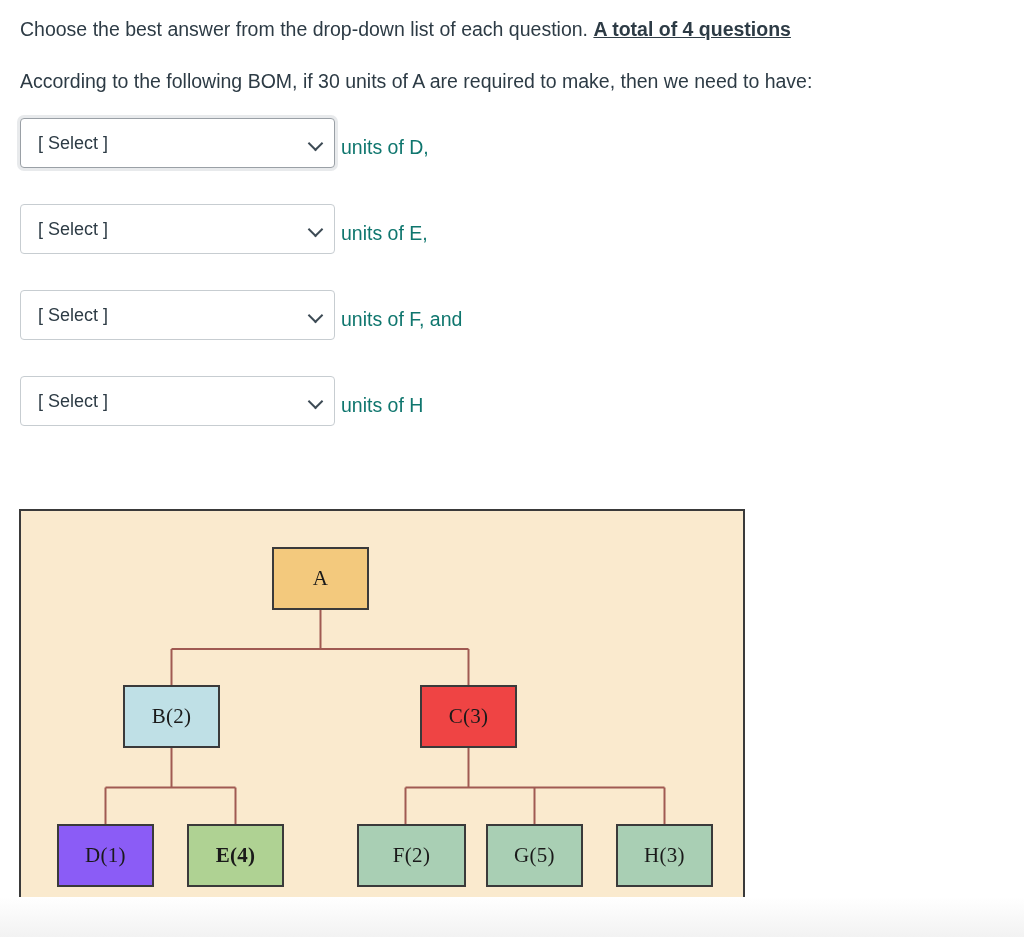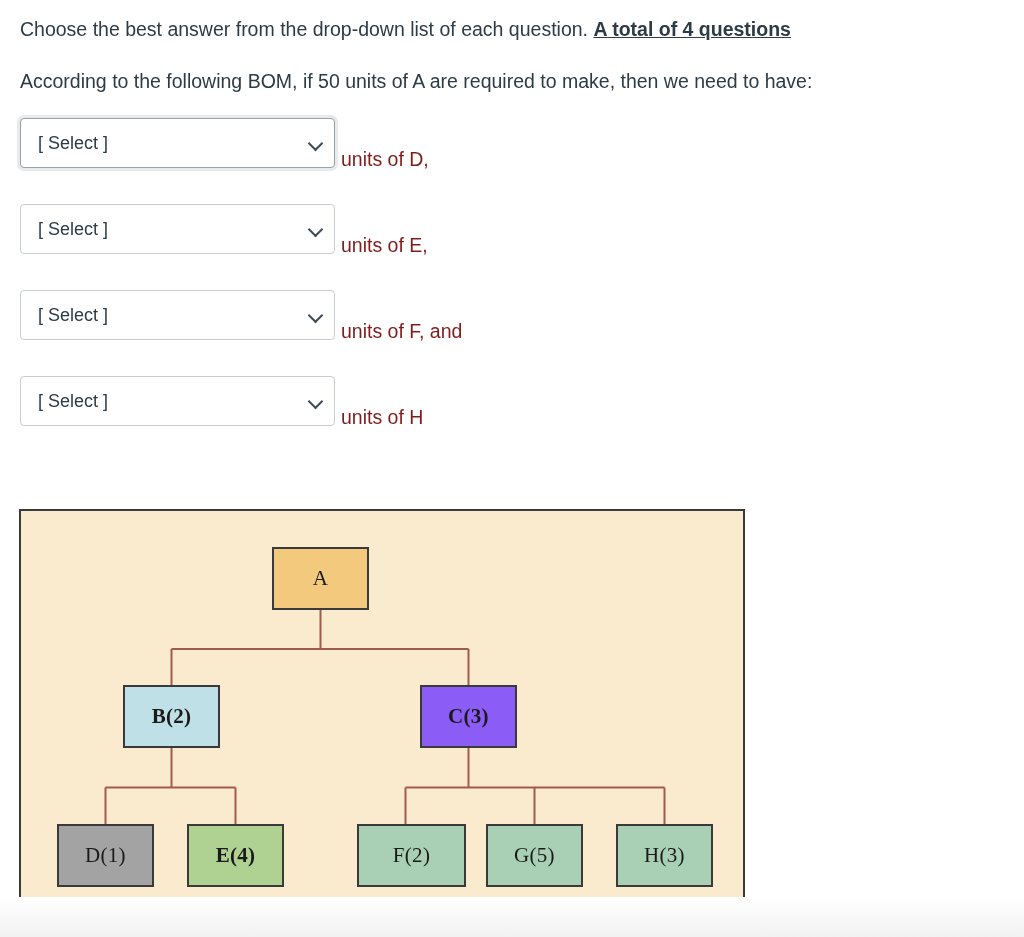--- a/index.html
+++ b/index.html
@@ -103,24 +103,24 @@
     width: 9px;
     height: 9px;
     border-right: 2px solid #3d4b55;
     border-bottom: 2px solid #3d4b55;
     transform: rotate(45deg);
   }
 
   .select-label {
     position: absolute;
     left: 321px;
-    top: 28px;
+    top: 16px;
     font-size: 19.5px;
     line-height: 26px;
-    color: #7f1d1d;
+    color: #0f766e;
     white-space: nowrap;
   }
 
   
   .bom-panel {
     position: absolute;
     left: 19px;
     top: 509px;
     width: 726px;
     height: 405px;
@@ -147,34 +147,34 @@
     border: 2px solid #3a3a3a;
     display: flex;
     align-items: center;
     justify-content: center;
     font-family: "Liberation Serif", serif;
     font-size: 21px;
     color: #1a1a1a;
     letter-spacing: 0.3px;
   }
   .node.lvl0 { background: #f3c97d; }
-  .node.lvl1 { background: #bfe0e6; font-weight: bold; }
+  .node.lvl1 { background: #bfe0e6; }
   .node.lvl2a { background: #afd293; }
   .node.lvl2b { background: #a9cfb4; }
 </style>
 </head>
 <body>
 
 <div class="content">
 
   <div class="intro-line l1">
     <span>Choose the best answer from the drop-down list of each question. </span><span class="emph">A total of 4 questions</span>
   </div>
 
-  <div class="intro-line l2">According to the following BOM, if 50 units of A are required to make, then we need to have:</div>
+  <div class="intro-line l2">According to the following BOM, if 30 units of A are required to make, then we need to have:</div>
 
   <div class="select-row r0">
     <div class="select-box">
       <span class="select-value">[ Select ]</span>
       <span class="chev"></span>
     </div>
     <div class="select-label">units of D,</div>
   </div>
 
   <div class="select-row r1">
@@ -217,24 +217,24 @@
           <line x1="384.5" y1="276.52" x2="384.5" y2="313" stroke="#a05a52" stroke-width="2"></line>
           <line x1="513.5" y1="276.52" x2="513.5" y2="313" stroke="#a05a52" stroke-width="2"></line>
           <line x1="643.5" y1="276.52" x2="643.5" y2="313" stroke="#a05a52" stroke-width="2"></line>
         </svg>
     <div class="node lvl0" style="left: 251px; top: 36px; width: 97px; height: 63px; background: rgb(243, 201, 125);">
           <span>A</span>
         </div>
         <div class="node lvl1" style="left: 102px; top: 174px; width: 97px; height: 63px; background: rgb(191, 224, 230);">
           <span>B(2)</span>
         </div>
-        <div class="node lvl1" style="left: 399px; top: 174px; width: 97px; height: 63px; background: #8b5cf6;">
+        <div class="node lvl1" style="left: 399px; top: 174px; width: 97px; height: 63px; background: #ef4444;">
           <span>C(3)</span>
         </div>
-        <div class="node lvl2a" style="left: 36px; top: 313px; width: 97px; height: 63px; background: #a3a3a3;">
+        <div class="node lvl2a" style="left: 36px; top: 313px; width: 97px; height: 63px; background: #8b5cf6;">
           <span>D(1)</span>
         </div>
         <div class="node lvl2a" style="left: 166px; top: 313px; width: 97px; height: 63px; background: rgb(175, 210, 147); font-weight: bold;">
           <span>E(4)</span>
         </div>
         <div class="node lvl2b" style="left: 336px; top: 313px; width: 109px; height: 63px; background: rgb(169, 207, 180);">
           <span>F(2)</span>
         </div>
         <div class="node lvl2b" style="left: 465px; top: 313px; width: 97px; height: 63px; background: rgb(169, 207, 180);">
           <span>G(5)</span>

